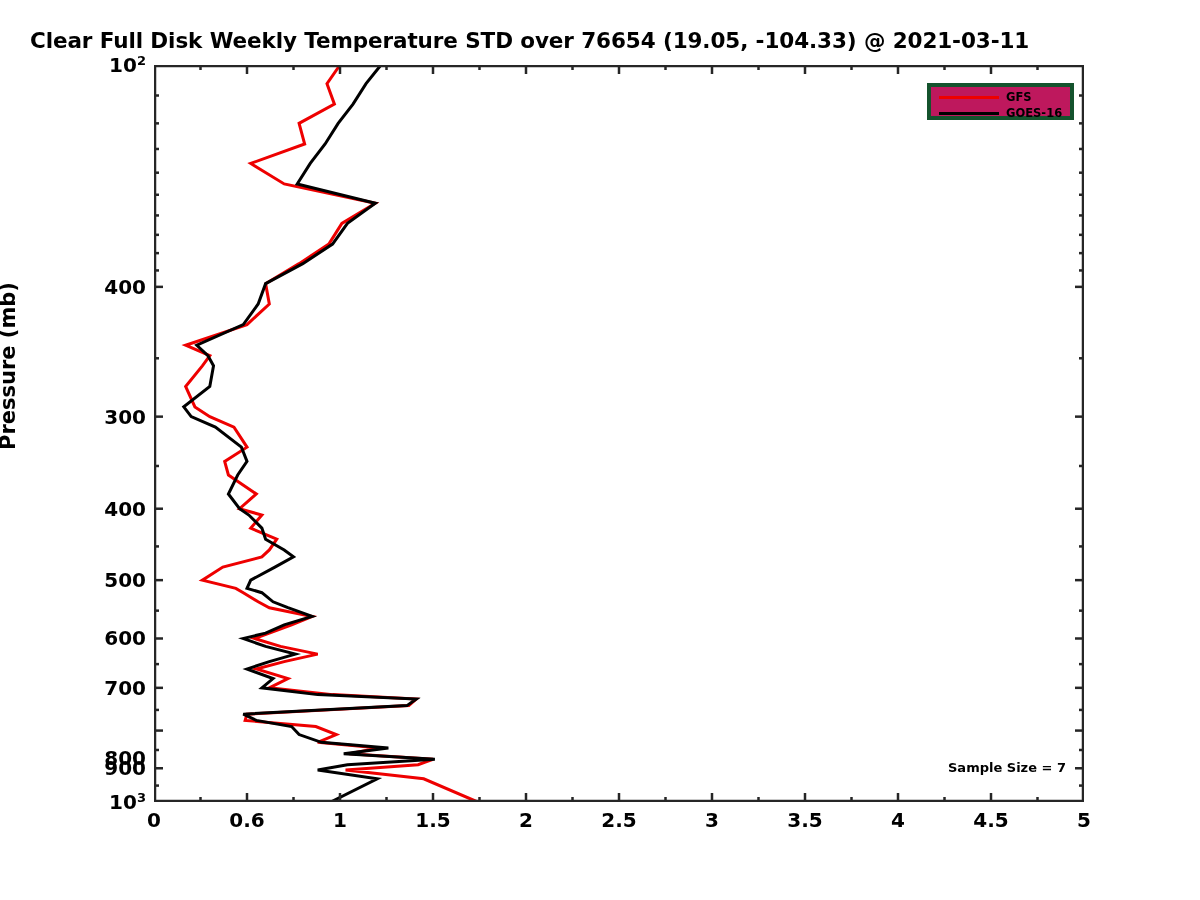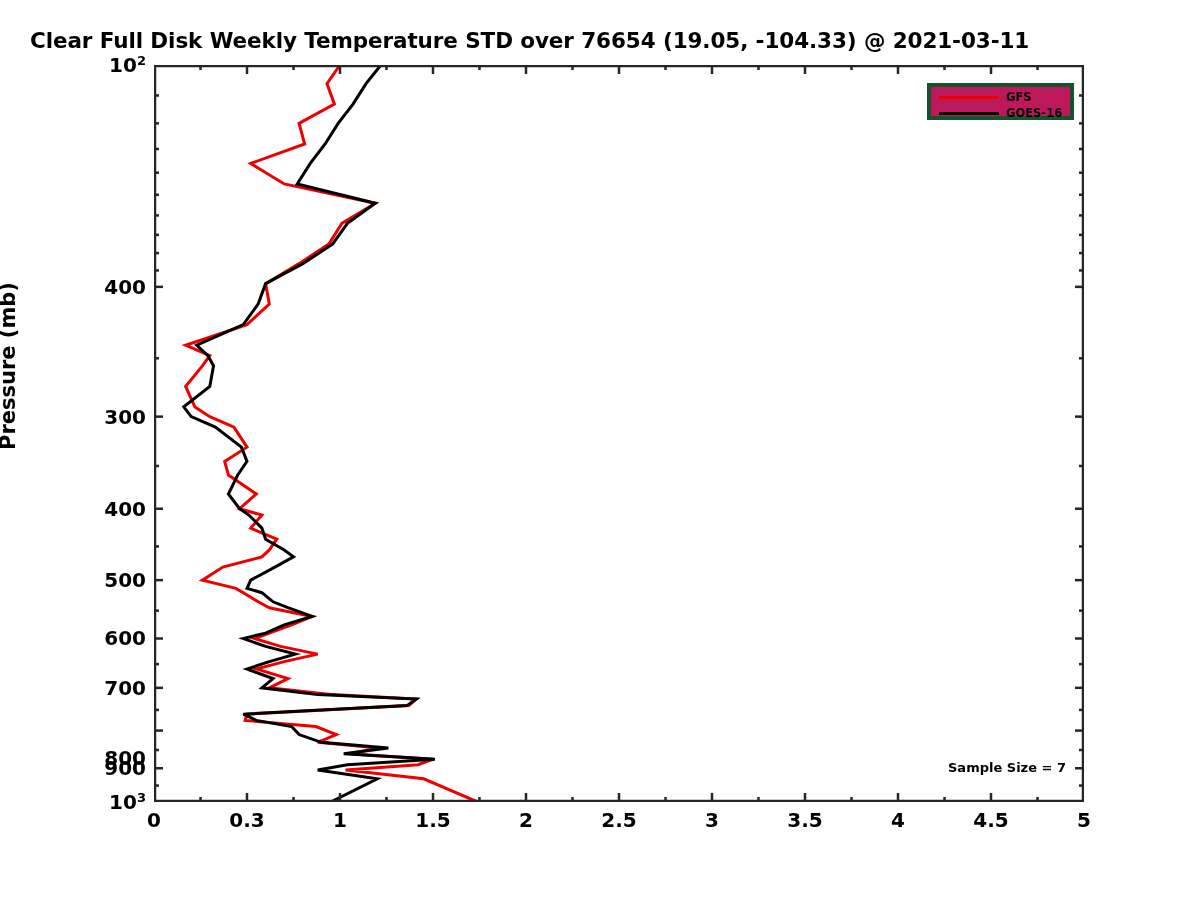--- a/index.html
+++ b/index.html
@@ -251,21 +251,21 @@
       <div class="axis-tick-label ytick-label" style="right: 1054px; top: 286.859px;">400</div>
       <div class="axis-tick-label ytick-label" style="right: 1054px; top: 416.638px;">300</div>
       <div class="axis-tick-label ytick-label" style="right: 1054px; top: 508.718px;">400</div>
       <div class="axis-tick-label ytick-label" style="right: 1054px; top: 580.141px;">500</div>
       <div class="axis-tick-label ytick-label" style="right: 1054px; top: 638.497px;">600</div>
       <div class="axis-tick-label ytick-label" style="right: 1054px; top: 687.837px;">700</div>
       <div class="axis-tick-label ytick-label" style="right: 1054px; top: 758px;">800</div>
       <div class="axis-tick-label ytick-label" style="right: 1054px; top: 768.277px;">900</div>
       <div class="axis-tick-label ytick-label" style="right: 1054px; top: 802px; margin-left: 16px;">10<span class="sup">3</span></div>
       <div class="axis-tick-label xtick-label" style="left: 154px; top: 808px;">0</div>
-      <div class="axis-tick-label xtick-label" style="left: 247px; top: 808px;">0.3</div>
+      <div class="axis-tick-label xtick-label" style="left: 247px; top: 808px;">0.6</div>
       <div class="axis-tick-label xtick-label" style="left: 340px; top: 808px;">1</div>
       <div class="axis-tick-label xtick-label" style="left: 433px; top: 808px;">1.5</div>
       <div class="axis-tick-label xtick-label" style="left: 526px; top: 808px;">2</div>
       <div class="axis-tick-label xtick-label" style="left: 619px; top: 808px;">2.5</div>
       <div class="axis-tick-label xtick-label" style="left: 712px; top: 808px;">3</div>
       <div class="axis-tick-label xtick-label" style="left: 805px; top: 808px;">3.5</div>
       <div class="axis-tick-label xtick-label" style="left: 898px; top: 808px;">4</div>
       <div class="axis-tick-label xtick-label" style="left: 991px; top: 808px;">4.5</div>
       <div class="axis-tick-label xtick-label" style="left: 1084px; top: 808px;">5</div>
     </div>

